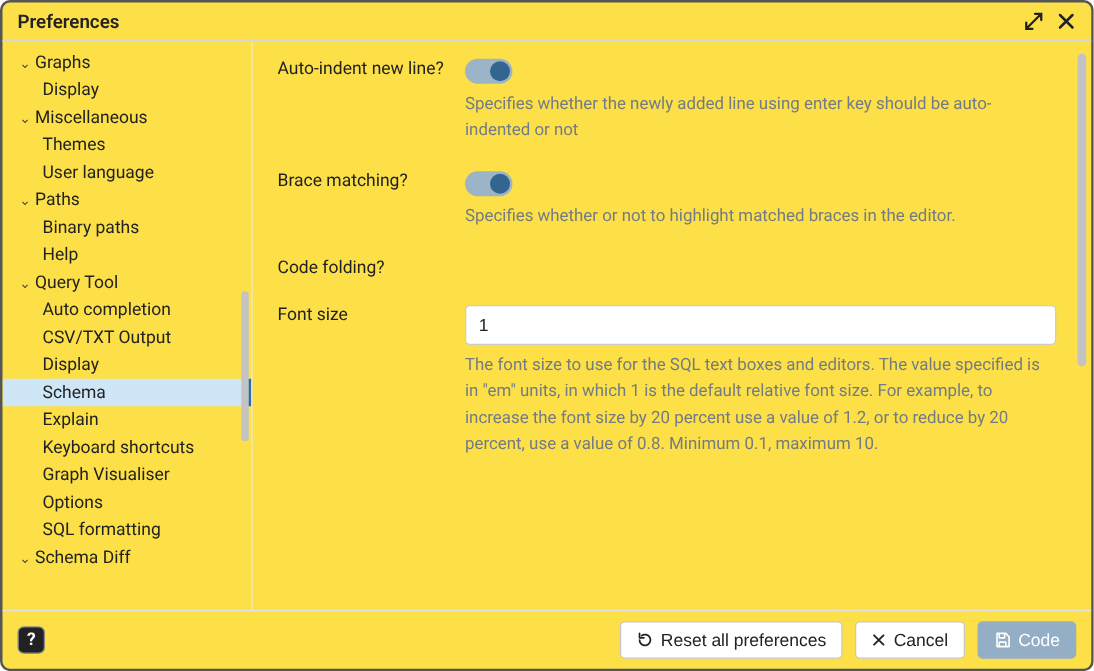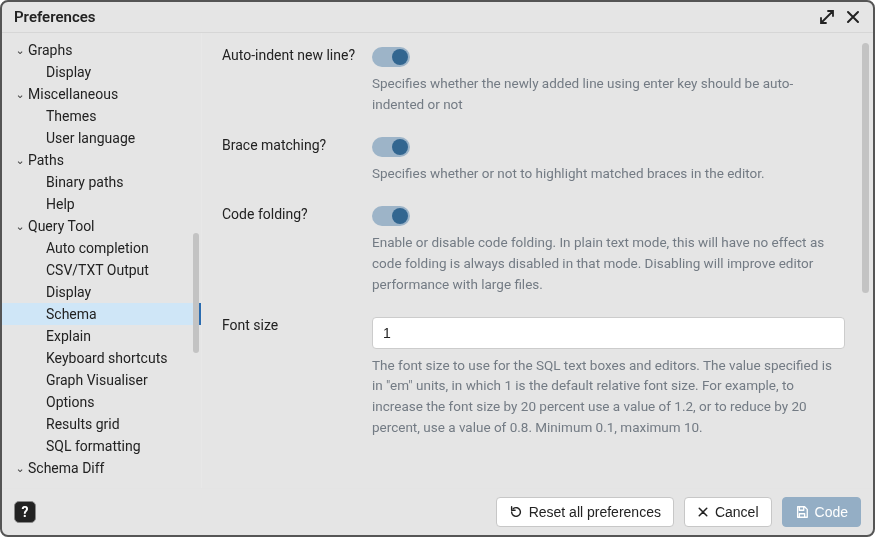--- a/index.html
+++ b/index.html
@@ -1,28 +1,28 @@
 <!DOCTYPE html>
 <html><head>
 <meta charset="utf-8">
 <style>
 * { box-sizing: border-box; margin: 0; padding: 0; }
 html, body { width: 875px; height: 537px; font-family: -apple-system, BlinkMacSystemFont, "Segoe UI", Roboto, Arial, sans-serif; overflow: hidden; }
-.window { width: 875px; height: 537px; border: 2px solid #555; border-radius: 8px; display: flex; flex-direction: column; background: #e5e5e5; }
+.window { width: 875px; height: 537px; border: 2px solid #555; border-radius: 8px; display: flex; flex-direction: column; background: #fde047; }
 .titlebar { display: flex; align-items: center; justify-content: space-between; padding: 6px 12px; border-bottom: 1px solid #d6d6d6; }
 .titlebar h1 { font-size: 15px; font-weight: 600; color: #222; }
 .titlebar .winctrls { display: flex; gap: 10px; }
 .titlebar .winctrls span { font-size: 16px; cursor: pointer; color: #222; }
 .body { flex: 1; display: flex; overflow: hidden; }
 .sidebar { width: 200px; border-right: 1px solid #e8e8e8; overflow-y: auto; padding: 6px 0; position: relative; }
 .sidebar-scroll-thumb { position: absolute; right: 2px; top: 200px; width: 6px; height: 120px; background: #c3c3c3; border-radius: 3px; }
 .tree-item { display: flex; align-items: center; font-size: 14px; color: #222; padding: 3px 6px 3px 10px; cursor: pointer; }
 .tree-item .chev { width: 16px; font-size: 11px; color: #444; text-align: center; }
 .tree-item.group { font-weight: 400; }
-.tree-sub { padding-left: 44px; font-size: 14px; color: #222; padding-top: 3px; padding-bottom: 3px; cursor: pointer; }
+.tree-sub { padding-left: 32px; font-size: 14px; color: #222; padding-top: 3px; padding-bottom: 3px; cursor: pointer; }
 .tree-sub.selected { background: #cfe6f7; border-right: 3px solid #2b6cb0; }
 .content { flex: 1; overflow-y: auto; padding: 14px 28px 14px 20px; position: relative; }
 .content-scroll-thumb { position: absolute; right: 4px; top: 10px; width: 7px; height: 250px; background: #c3c3c3; border-radius: 4px; }
 .row { display: flex; margin-bottom: 22px; }
 .row .lbl { width: 150px; font-size: 14px; color: #222; padding-right: 10px; }
 .row .ctrl { flex: 1; }
 .desc { font-size: 13.5px; color: #737b84; line-height: 1.55; margin-top: 6px; }
 .toggle { width: 38px; height: 20px; background: #9db4c8; border-radius: 10px; position: relative; cursor: pointer; }
 .toggle .knob { width: 16px; height: 16px; background: #326690; border-radius: 50%; position: absolute; top: 2px; right: 2px; }
 input.txt { width: 100%; padding: 7px 10px; border: 1px solid #ccc; border-radius: 4px; font-size: 14px; color: #222; }
@@ -77,21 +77,20 @@
           <span>Query Tool</span>
         </div>
         <div class="tree-sub">Auto completion</div>
         <div class="tree-sub">CSV/TXT Output</div>
         <div class="tree-sub">Display</div>
         <div class="tree-sub selected">Schema</div>
         <div class="tree-sub">Explain</div>
         <div class="tree-sub">Keyboard shortcuts</div>
         <div class="tree-sub">Graph Visualiser</div>
         <div class="tree-sub">Options</div>
-        <div class="tree-sub">Results grid</div>
         <div class="tree-sub">SQL formatting</div>
       <div class="tree-item group">
           <span class="chev">⌄</span>
           <span>Schema Diff</span>
         </div>
       <div class="sidebar-scroll-thumb"></div>
     </div>
 
     <div class="content">
       <div class="content-scroll-thumb"></div>
@@ -111,26 +110,20 @@
         <div class="ctrl">
           <div class="toggle">
               <div class="knob"></div>
             </div>
           <div class="desc">Specifies whether or not to highlight matched braces in the editor.</div>
         </div>
       </div>
 
       <div class="row">
         <div class="lbl">Code folding?</div>
-        <div class="ctrl">
-          <div class="toggle">
-              <div class="knob"></div>
-            </div>
-          <div class="desc">Enable or disable code folding. In plain text mode, this will have no effect as code folding is always disabled in that mode. Disabling will improve editor performance with large files.</div>
-        </div>
       </div>
 
       <div class="row">
         <div class="lbl">Font size</div>
         <div class="ctrl">
           <input class="txt" value="1" style="">
           <div class="desc">The font size to use for the SQL text boxes and editors. The value specified is in "em" units, in which 1 is the default relative font size. For example, to increase the font size by 20 percent use a value of 1.2, or to reduce by 20 percent, use a value of 0.8. Minimum 0.1, maximum 10.</div>
         </div>
       </div>
 

